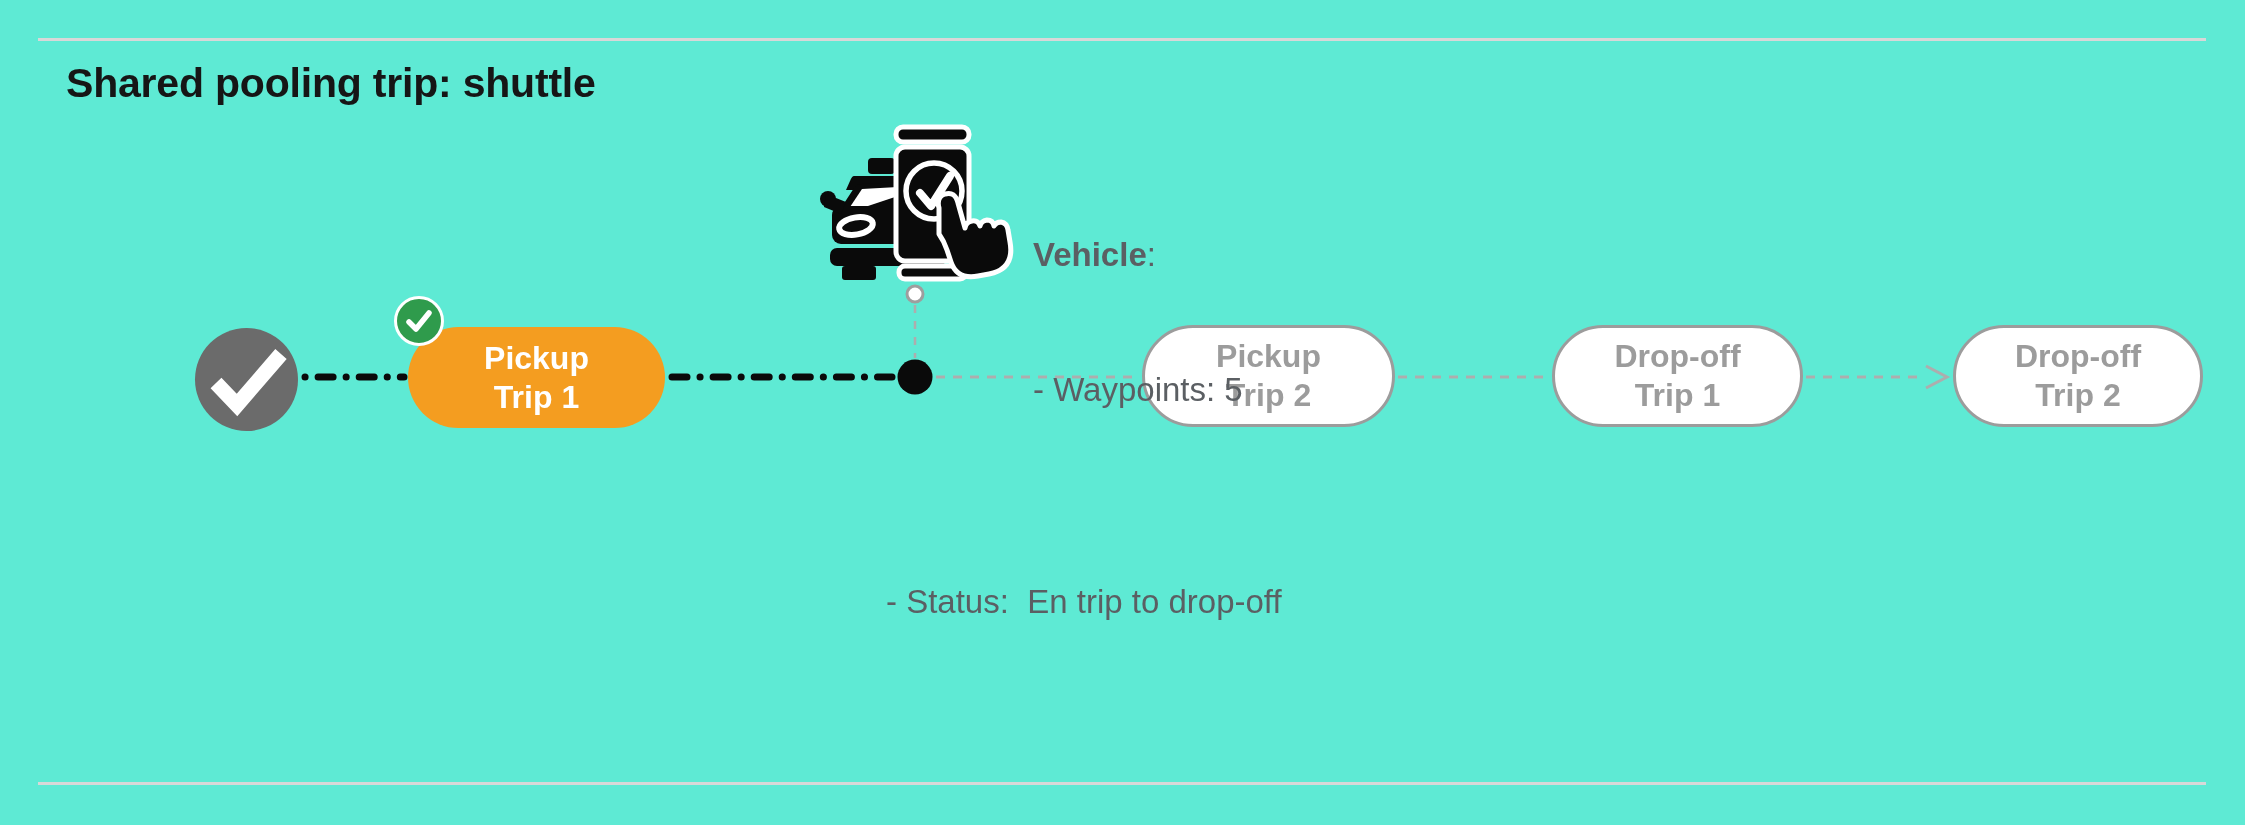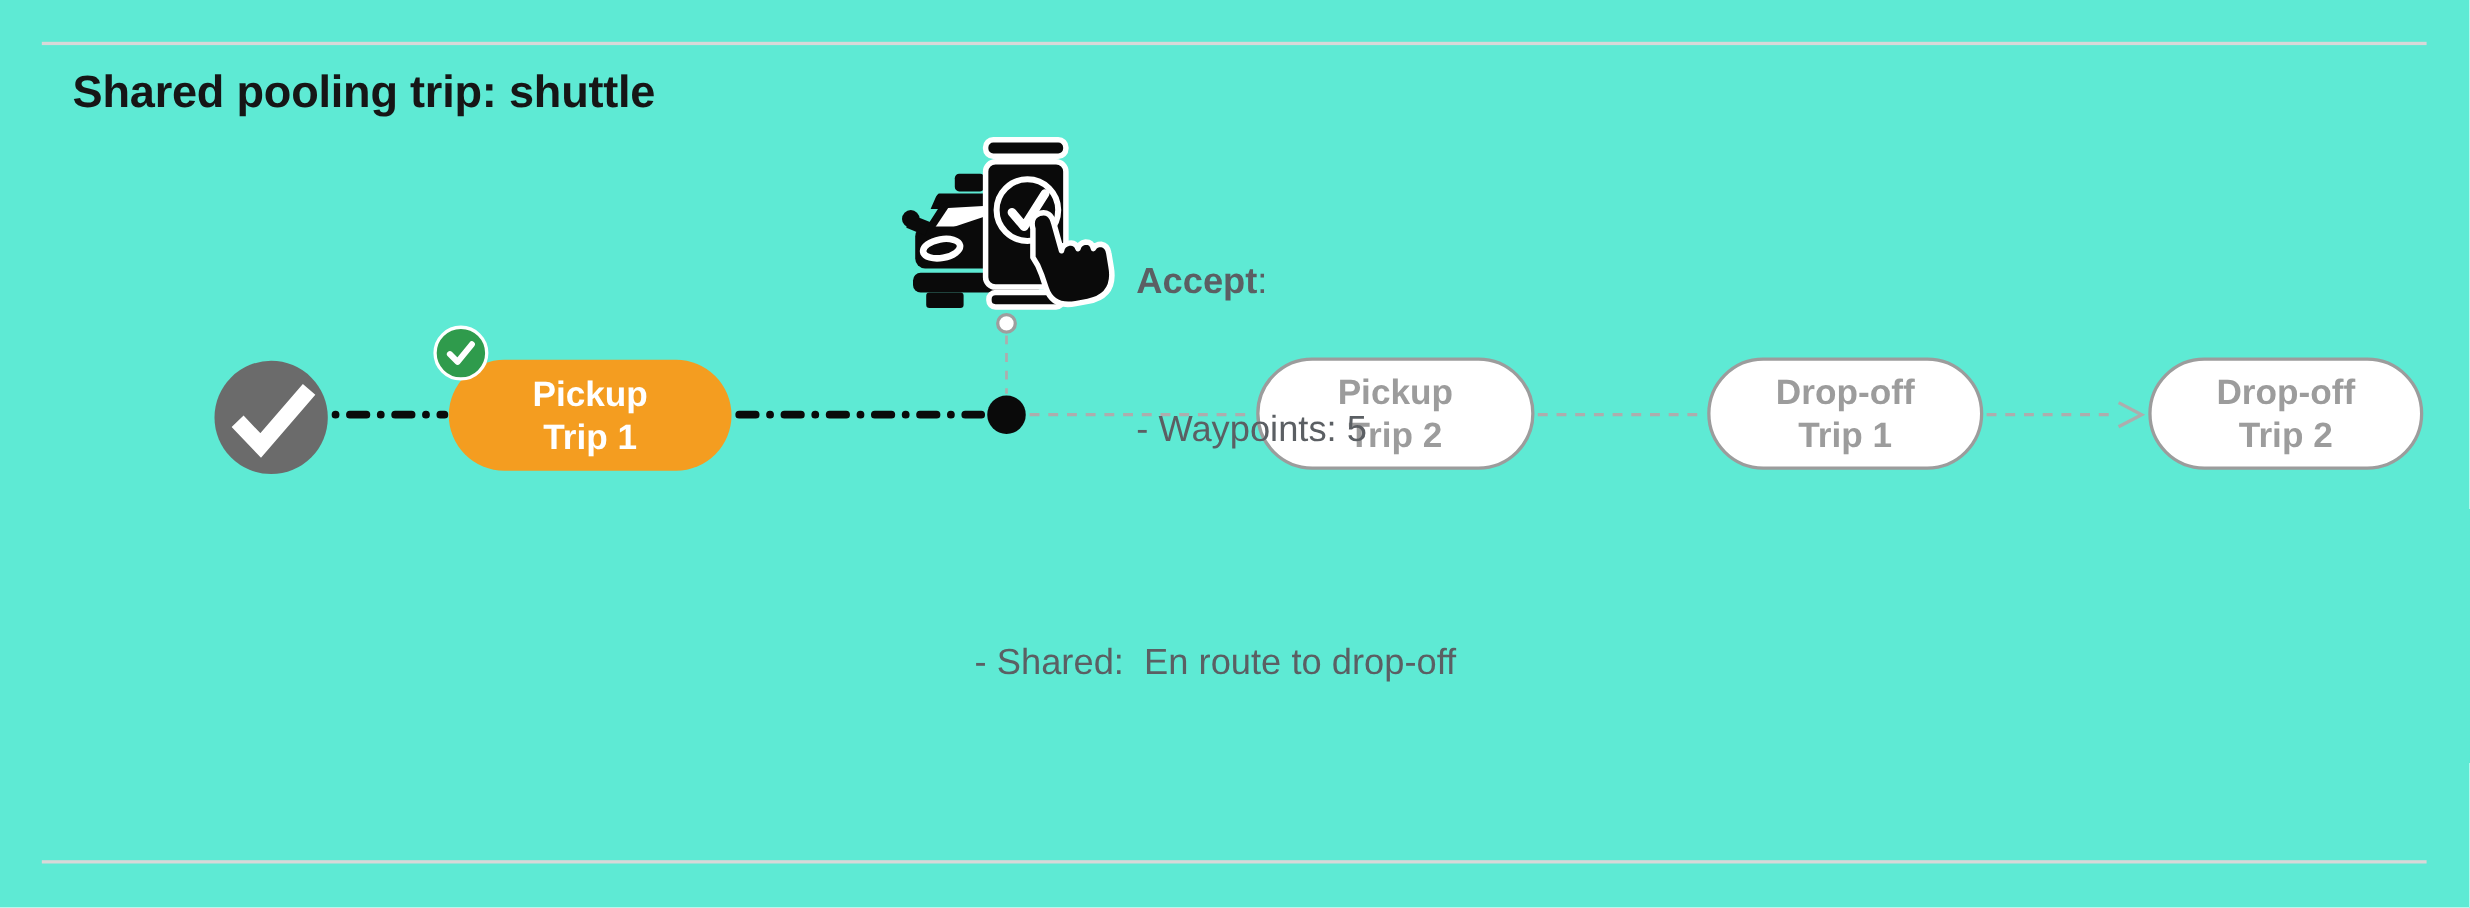--- a/index.html
+++ b/index.html
@@ -120,25 +120,25 @@
       <rect x="81" y="170" width="67" height="13" rx="6" stroke="#ffffff" stroke-width="5"></rect>
     </g>
 
     <circle cx="116" cy="95" r="28" fill="none" stroke="#ffffff" stroke-width="5.5"></circle>
     <polyline points="102,97 113,110 132,80" fill="none" stroke="#ffffff" stroke-width="8" stroke-linecap="round" stroke-linejoin="round"></polyline>
 
     <path d="M121,112 q-3,-11 6,-14 q10,-3 13,9 l7,25 q1,-6 7,-7 q6,-1 8,5 q1,-5 7,-6 q6,0 7,6 q2,-4 7,-4 q6,1 7,8 l2,12 q5,27 -21,32 l-11,2 q-21,4 -27,-14 l-4,-12 q-3,-9 -8,-16 z" fill="#0A0A0A" stroke="#ffffff" stroke-width="5" stroke-linejoin="round"></path>
   </svg>
 
   <div class="veh-text">
-    <div><span class="bold">Accept</span><span>:</span></div>
+    <div><span class="bold">Vehicle</span><span>:</span></div>
     <div>- Waypoints: 5</div>
   </div>
 
   <div class="status-block">
-    <div>- Shared:  En route to drop-off</div>
+    <div>- Status:  En trip to drop-off</div>
     
     
     
     
   </div>
 
 </div>
 
 </body></html>

